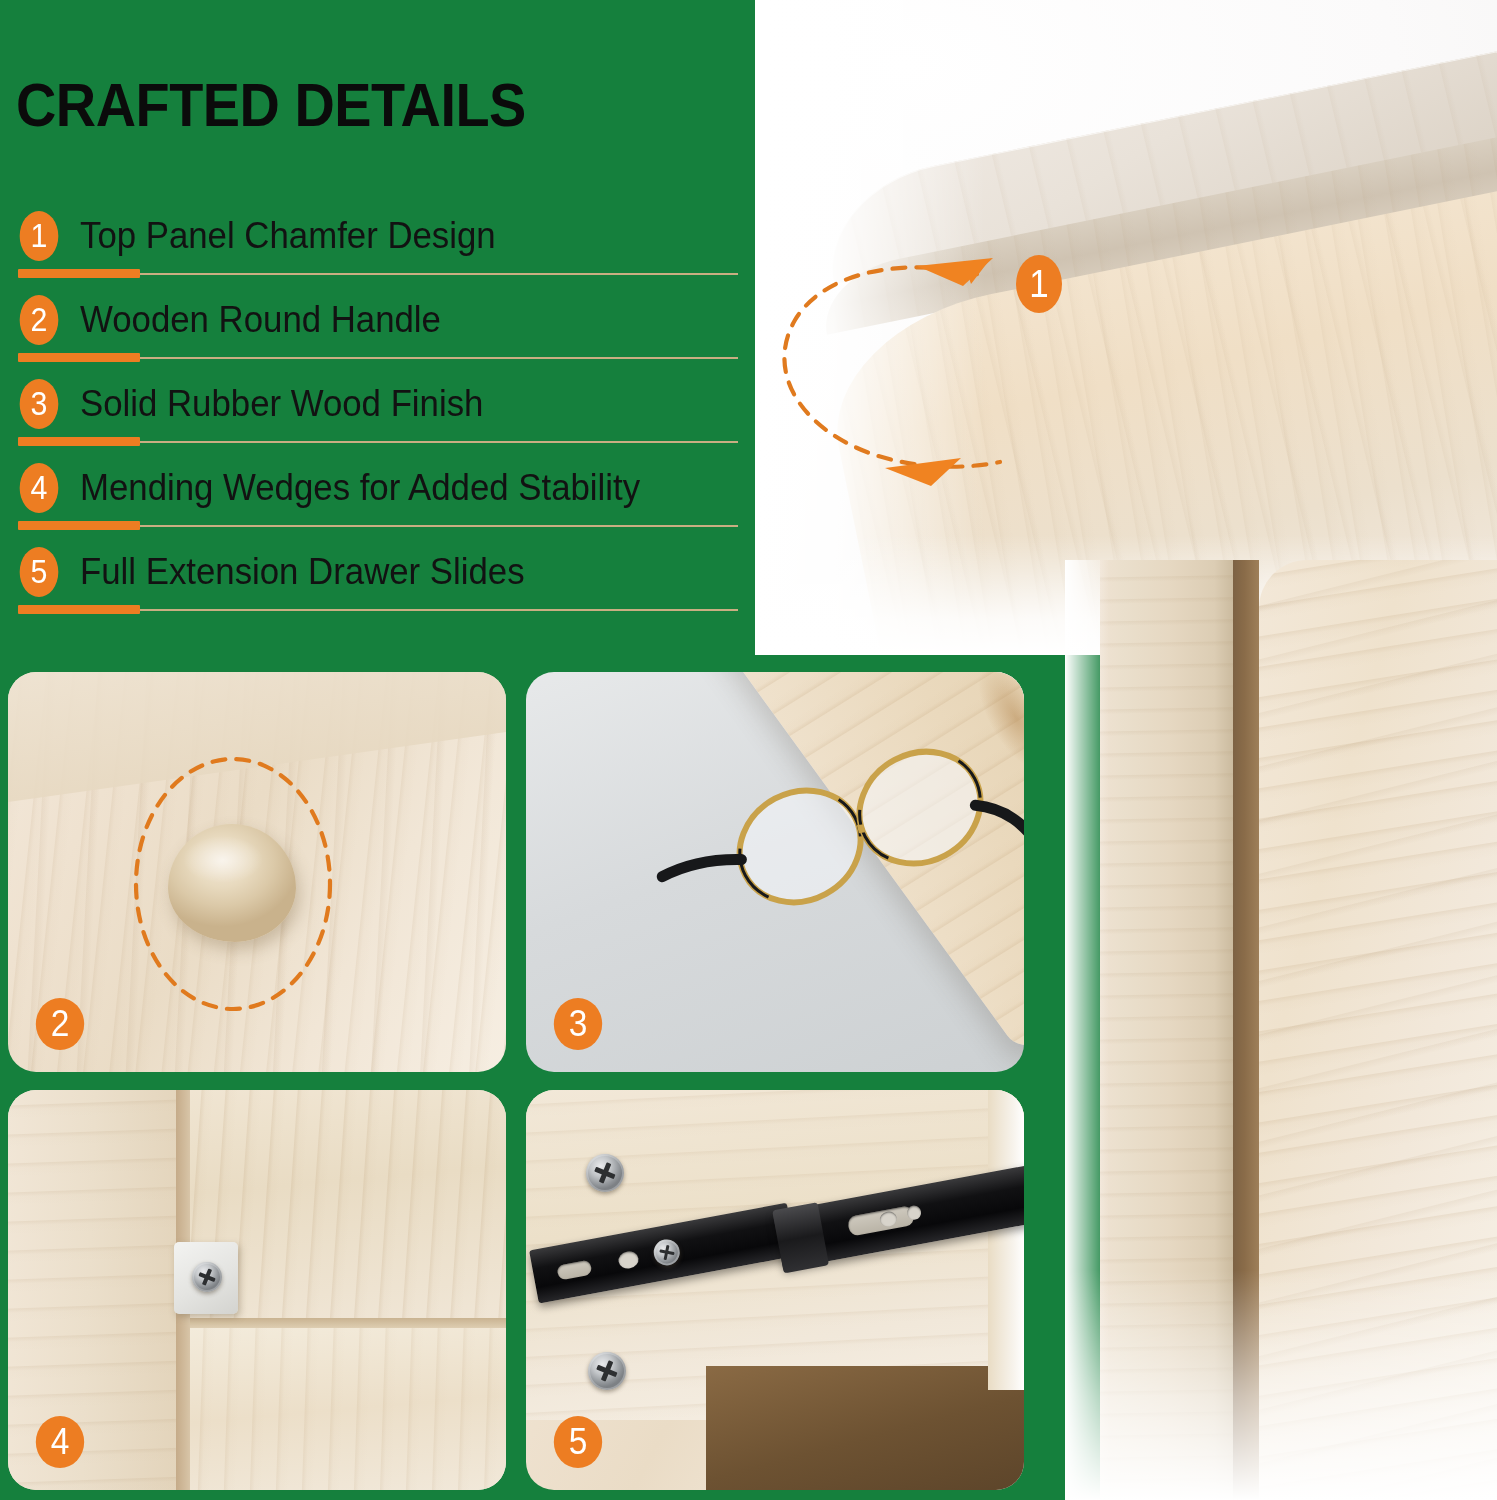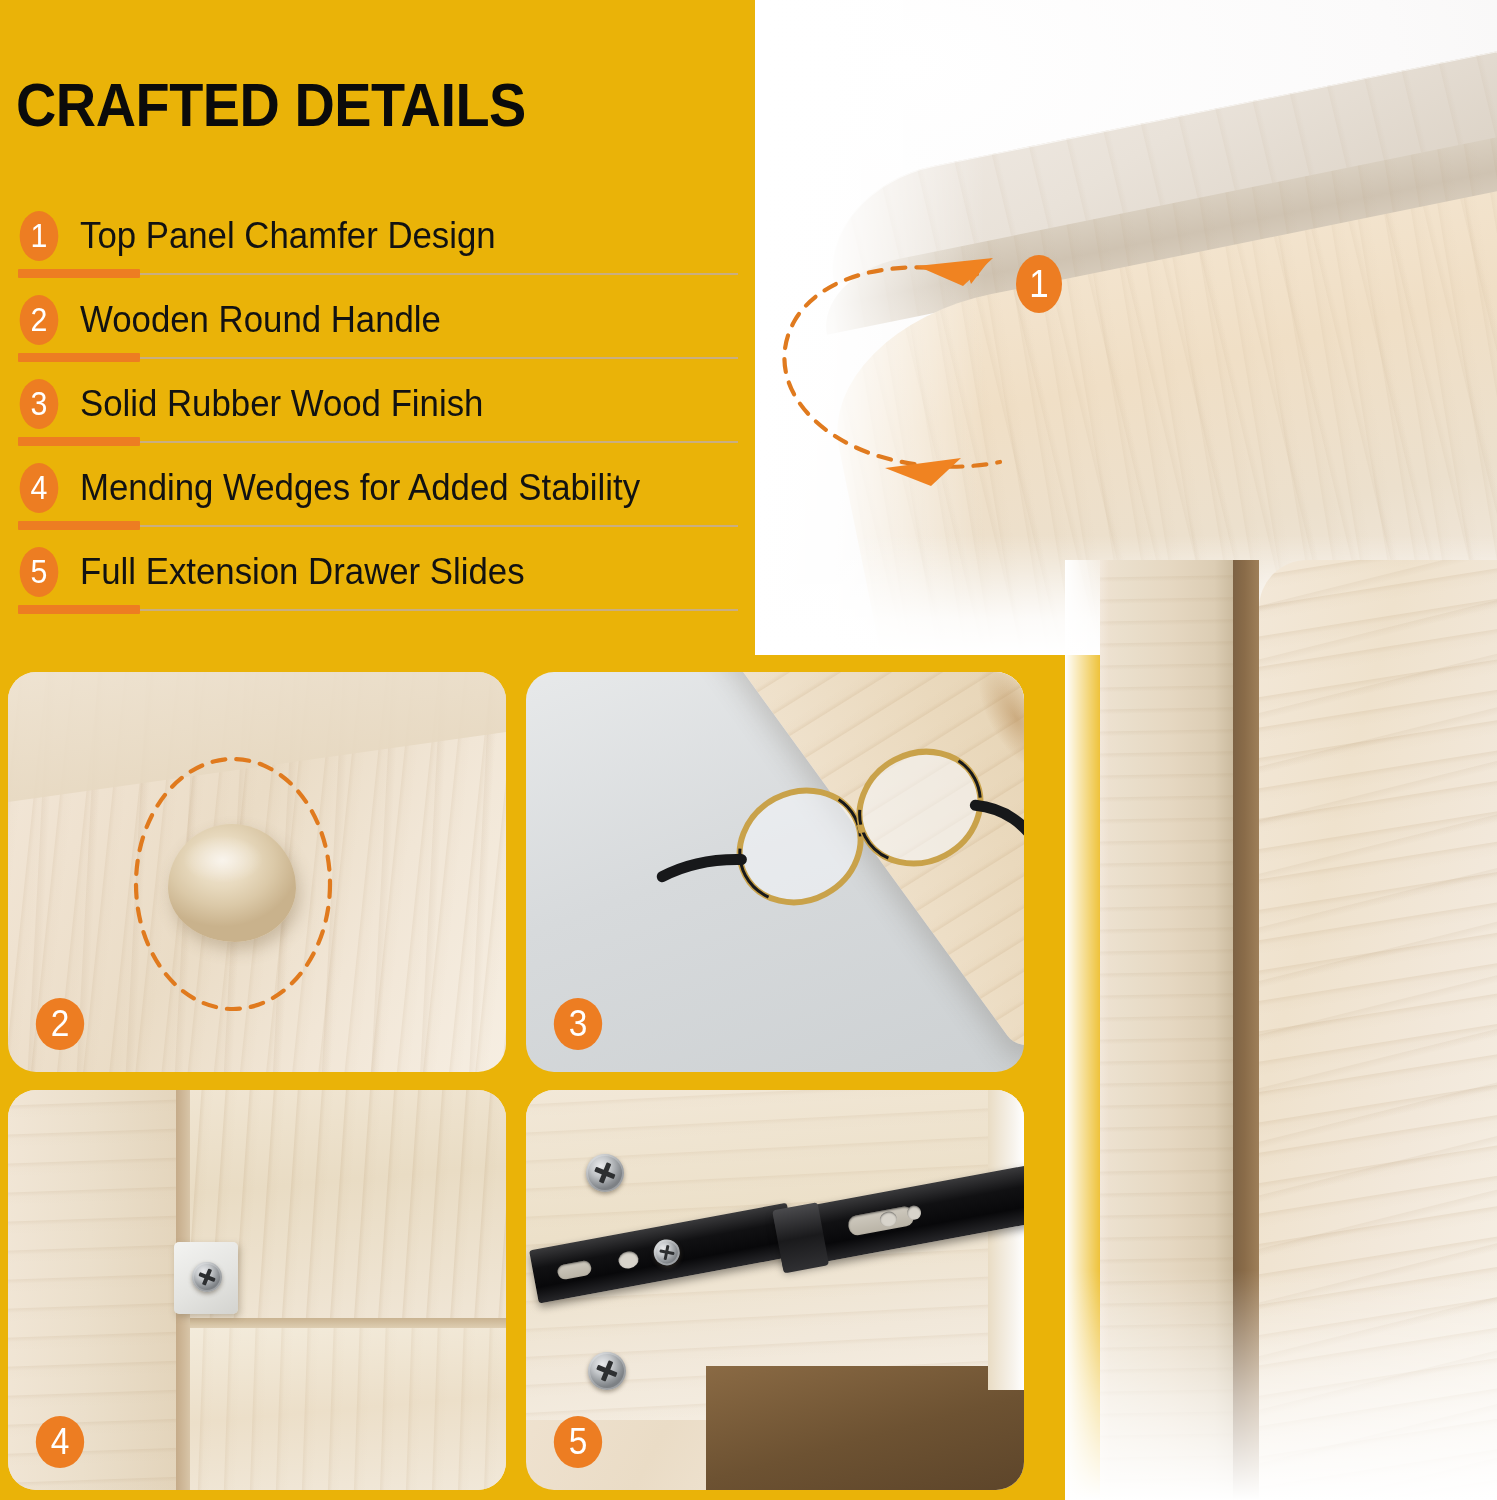--- a/index.html
+++ b/index.html
@@ -10,21 +10,21 @@
     height: 1500px;
     background: #ffffff;
     font-family: "Liberation Sans", "DejaVu Sans", sans-serif;
     overflow: hidden;
   }
 
   #page {
     position: relative;
     width: 1497px;
     height: 1500px;
-    background: #eab308;
+    background: #15803d;
     text-decoration: underline;
   }
 
   
   #page-title {
     position: absolute;
     left: 16px;
     top: 74px;
     font-size: 62px;
     line-height: 62px;

